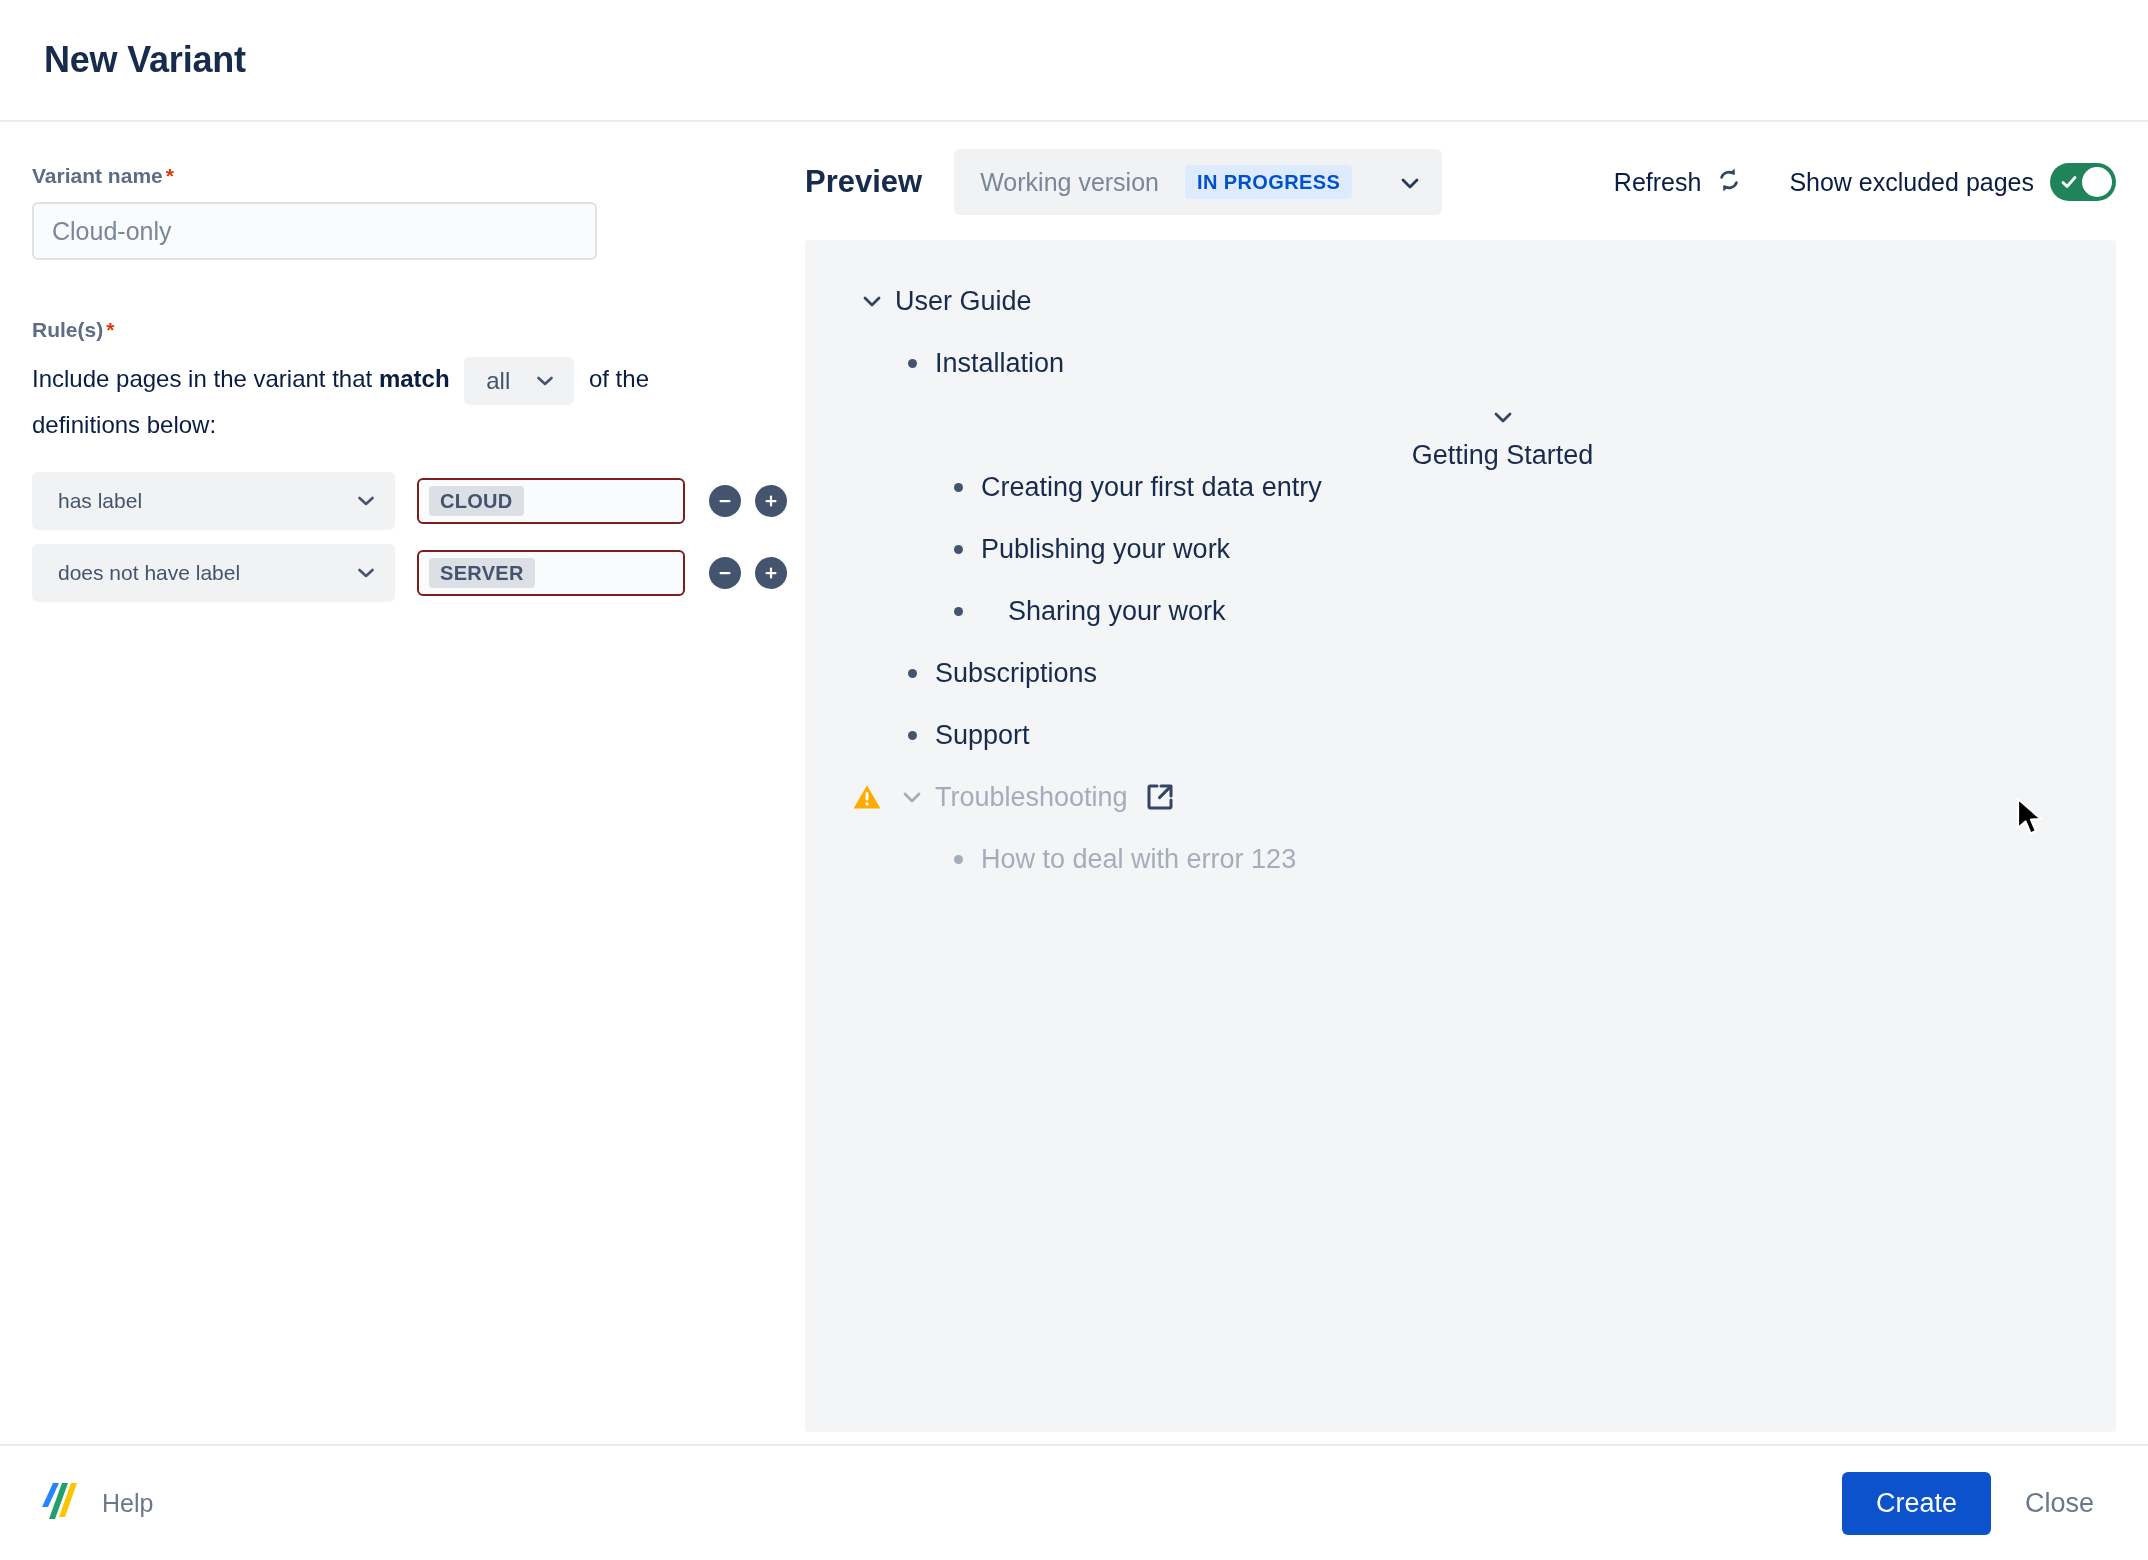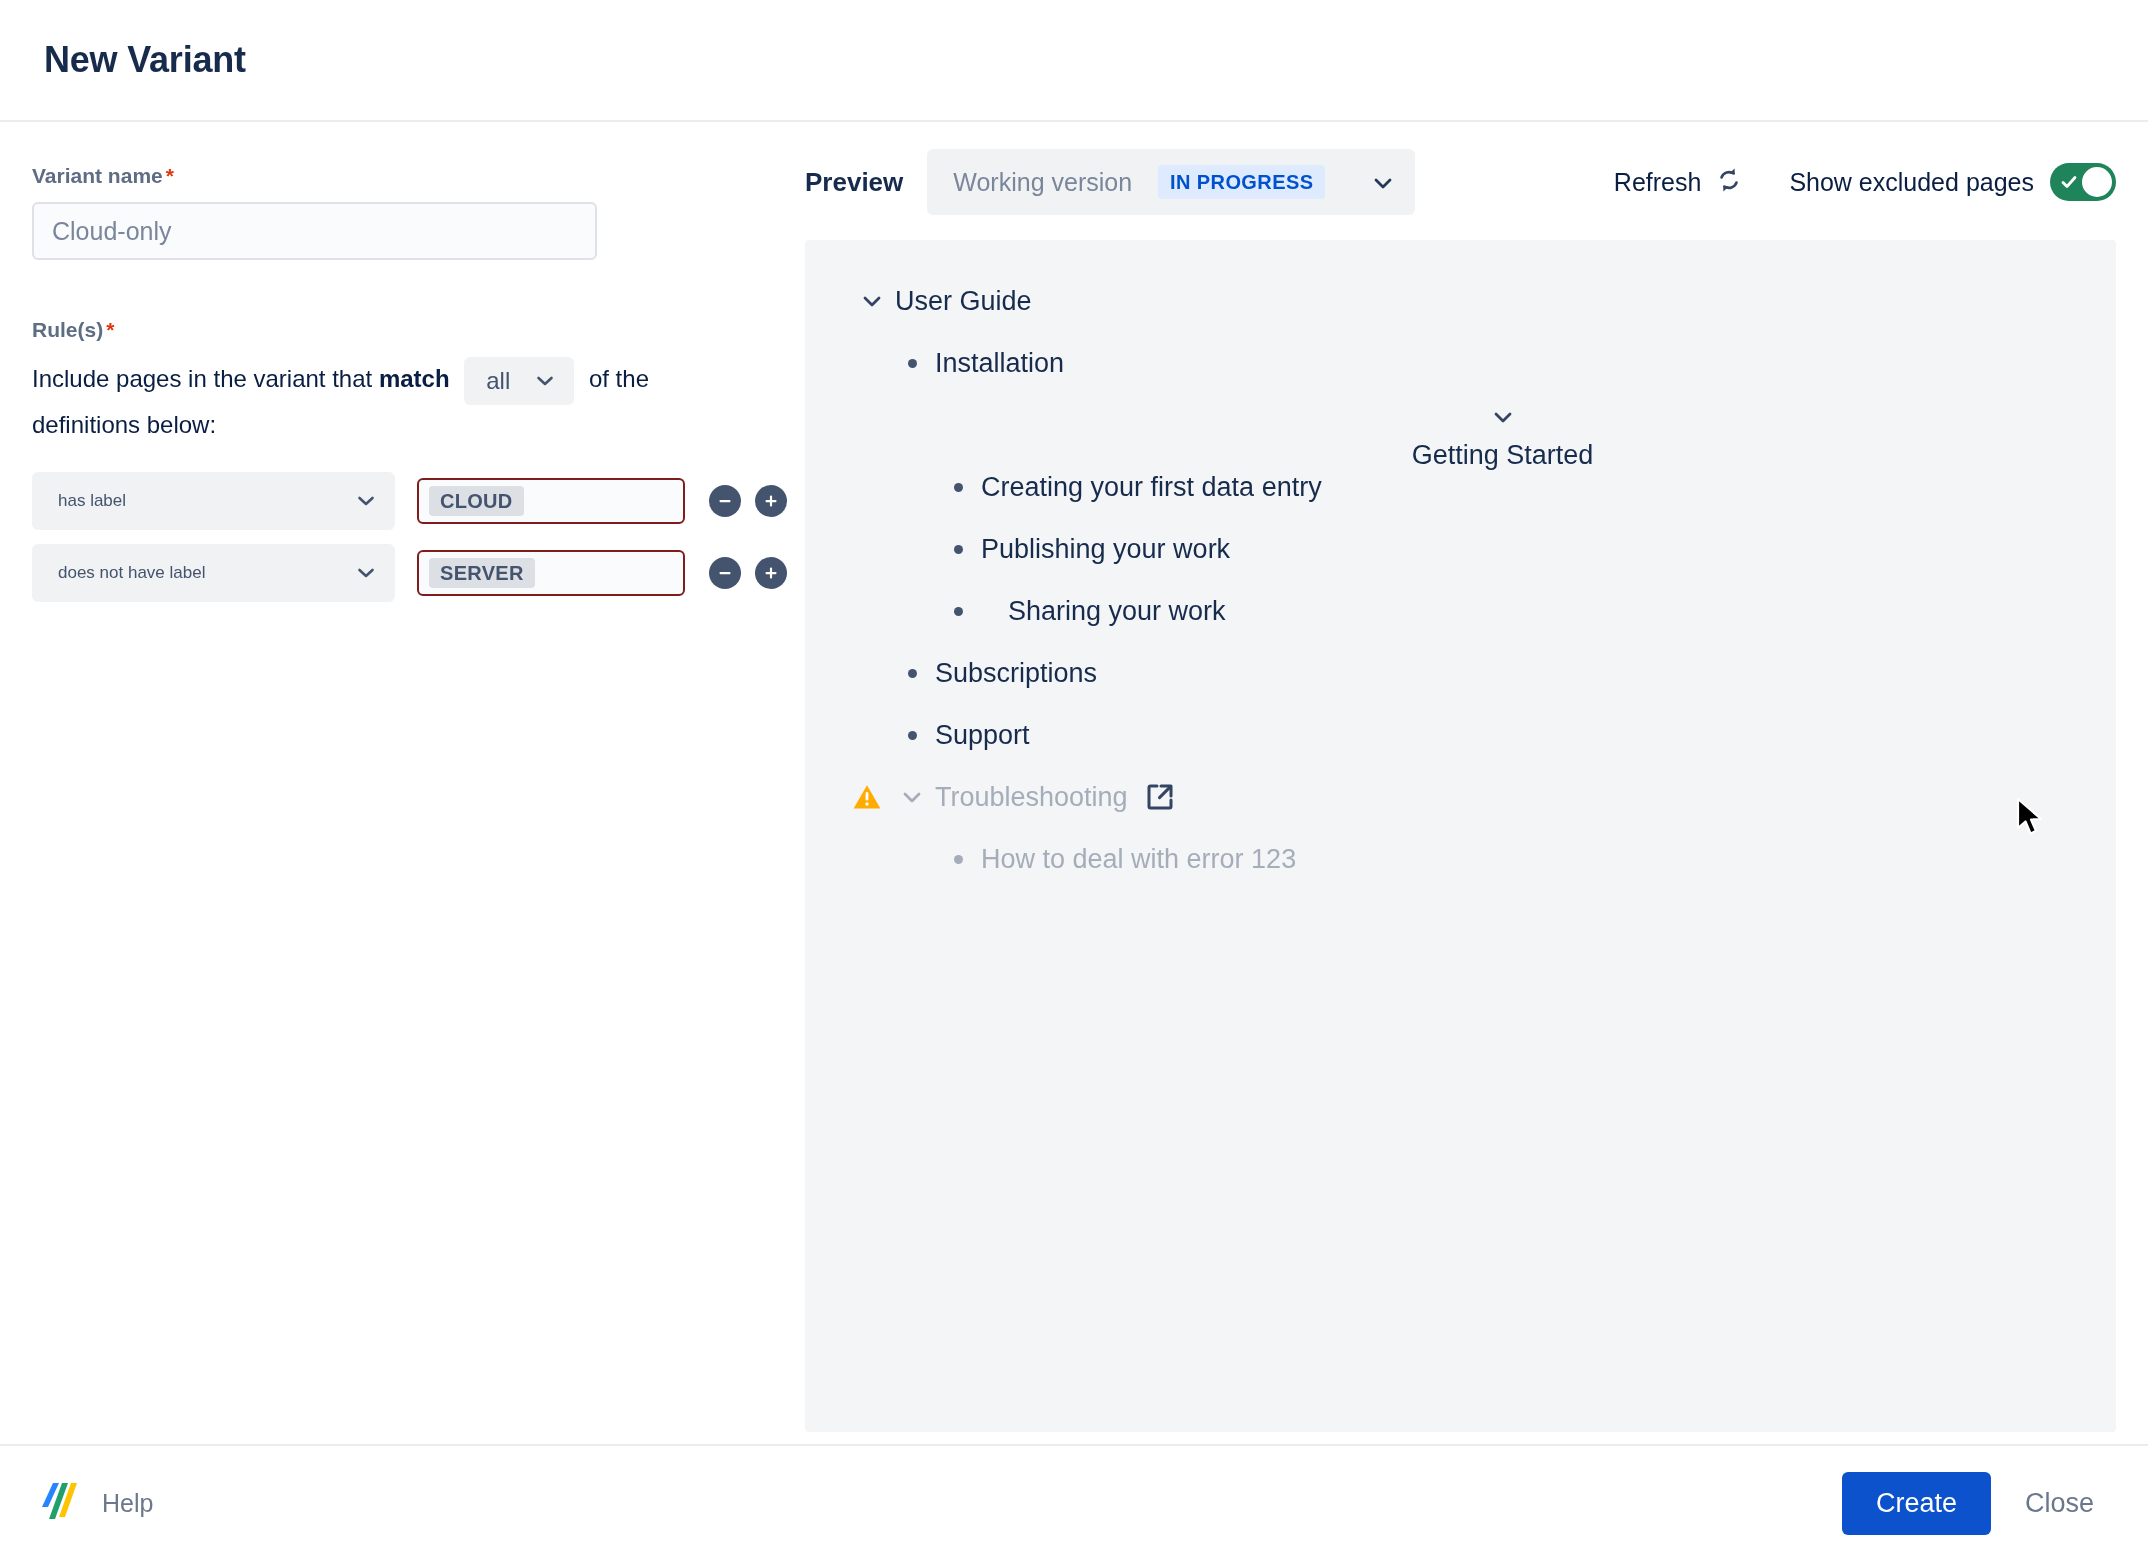--- a/index.html
+++ b/index.html
@@ -124,21 +124,21 @@
     border: none;
     border-radius: 6px;
     display: flex;
     align-items: center;
     justify-content: space-between;
     padding: 0 18px 0 26px;
     cursor: pointer;
     flex: 0 0 363px;
   }
   .rule-select .sel-text {
-    font-size: 17px;
+    font-size: 21px;
     color: #44546F;
     white-space: nowrap;
   }
   .tag-field {
     width: 268px;
     height: 46px;
     margin-left: 22px;
     background: #FAFBFC;
     border: 2px solid #7f1d1d;
     border-radius: 6px;
@@ -179,24 +179,24 @@
     padding: 0 32px 0 0;
     position: relative;
   }
   .preview-toolbar {
     height: 116px;
     display: flex;
     align-items: center;
     padding-left: 0;
   }
   .preview-label {
-    font-size: 26px;
+    font-size: 31px;
     font-weight: 700;
     color: #172B4D;
-    margin-right: 24px;
+    margin-right: 32px;
   }
   .version-select {
     height: 66px;
     background: #F1F2F4;
     border-radius: 6px;
     display: flex;
     align-items: center;
     padding: 0 22px 0 26px;
     cursor: pointer;
   }

